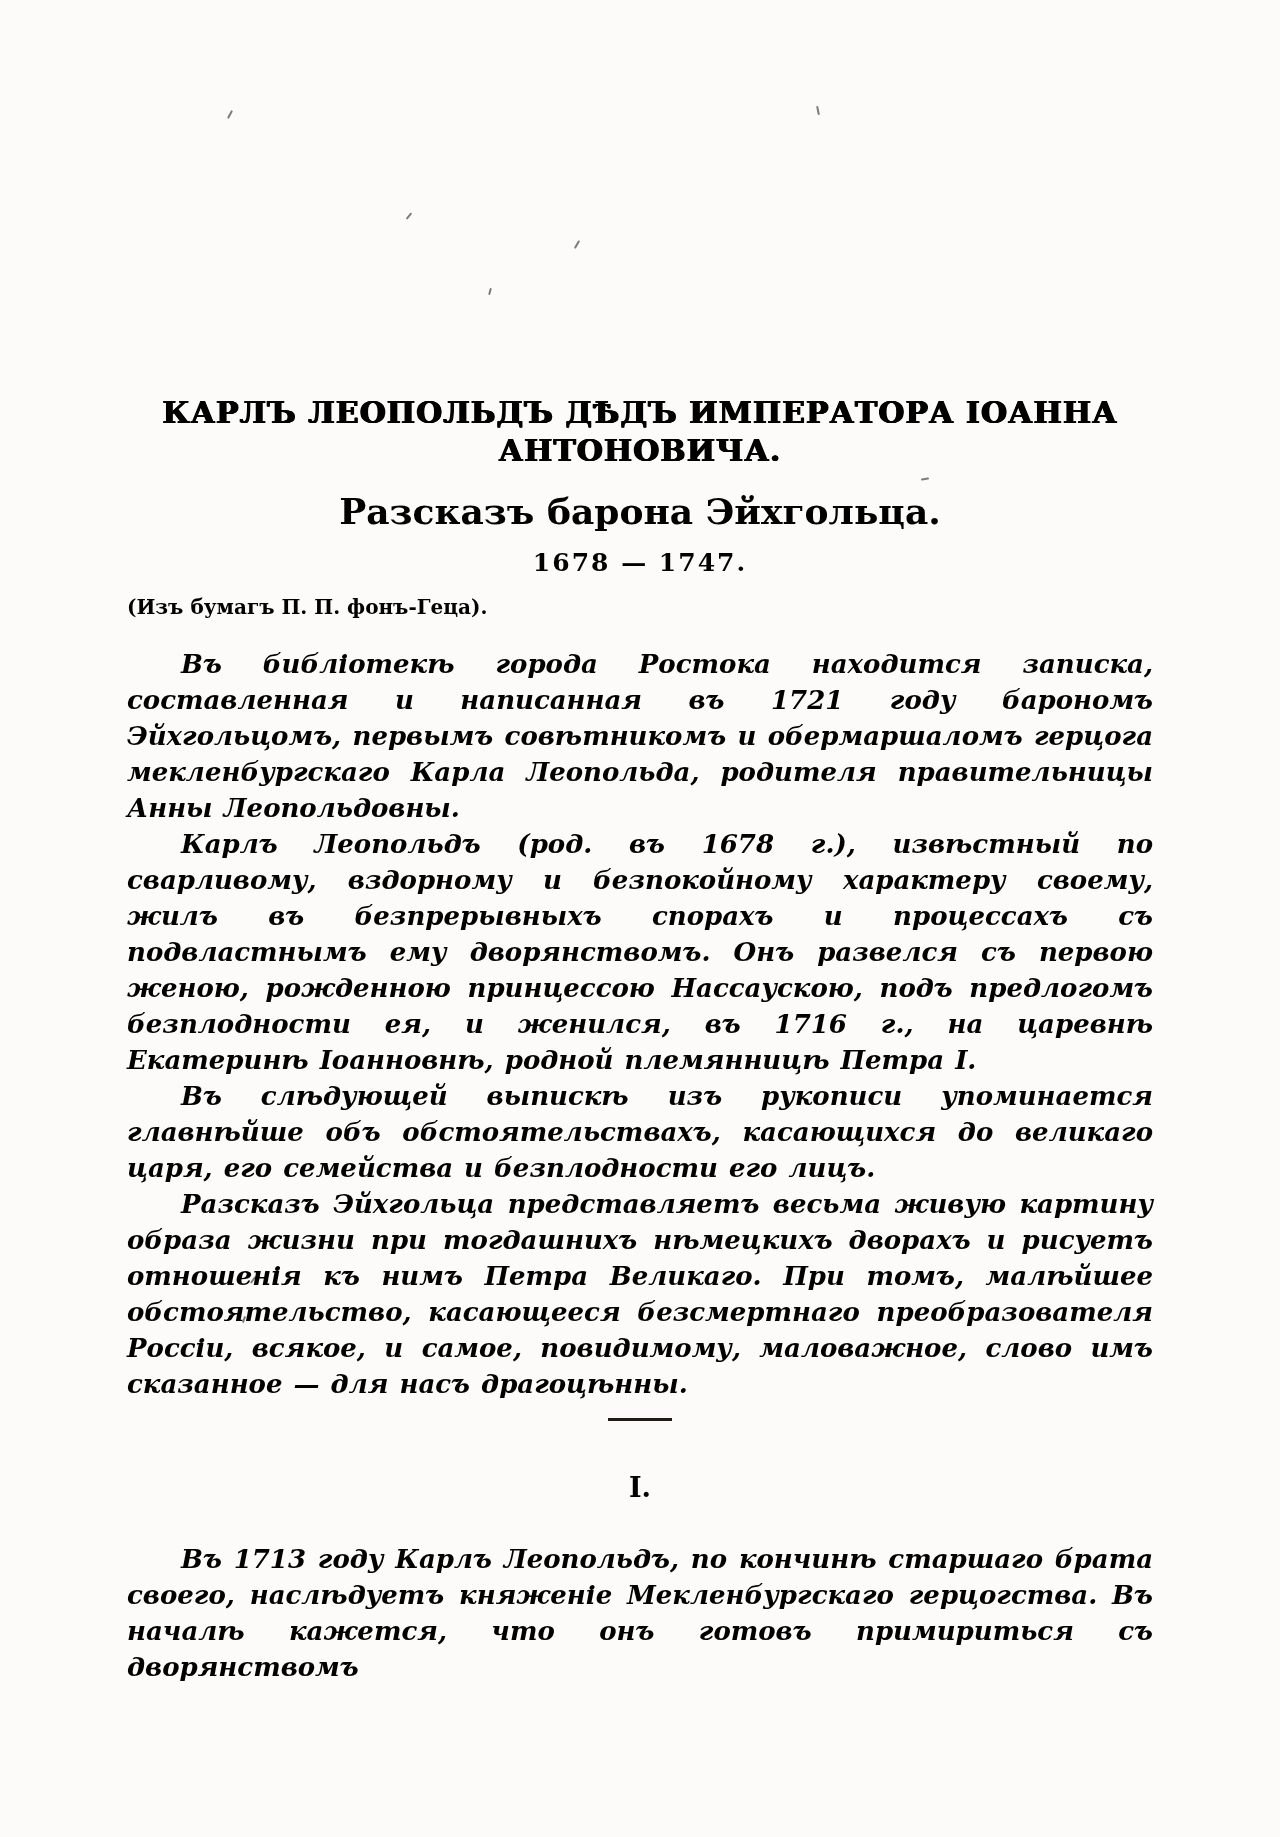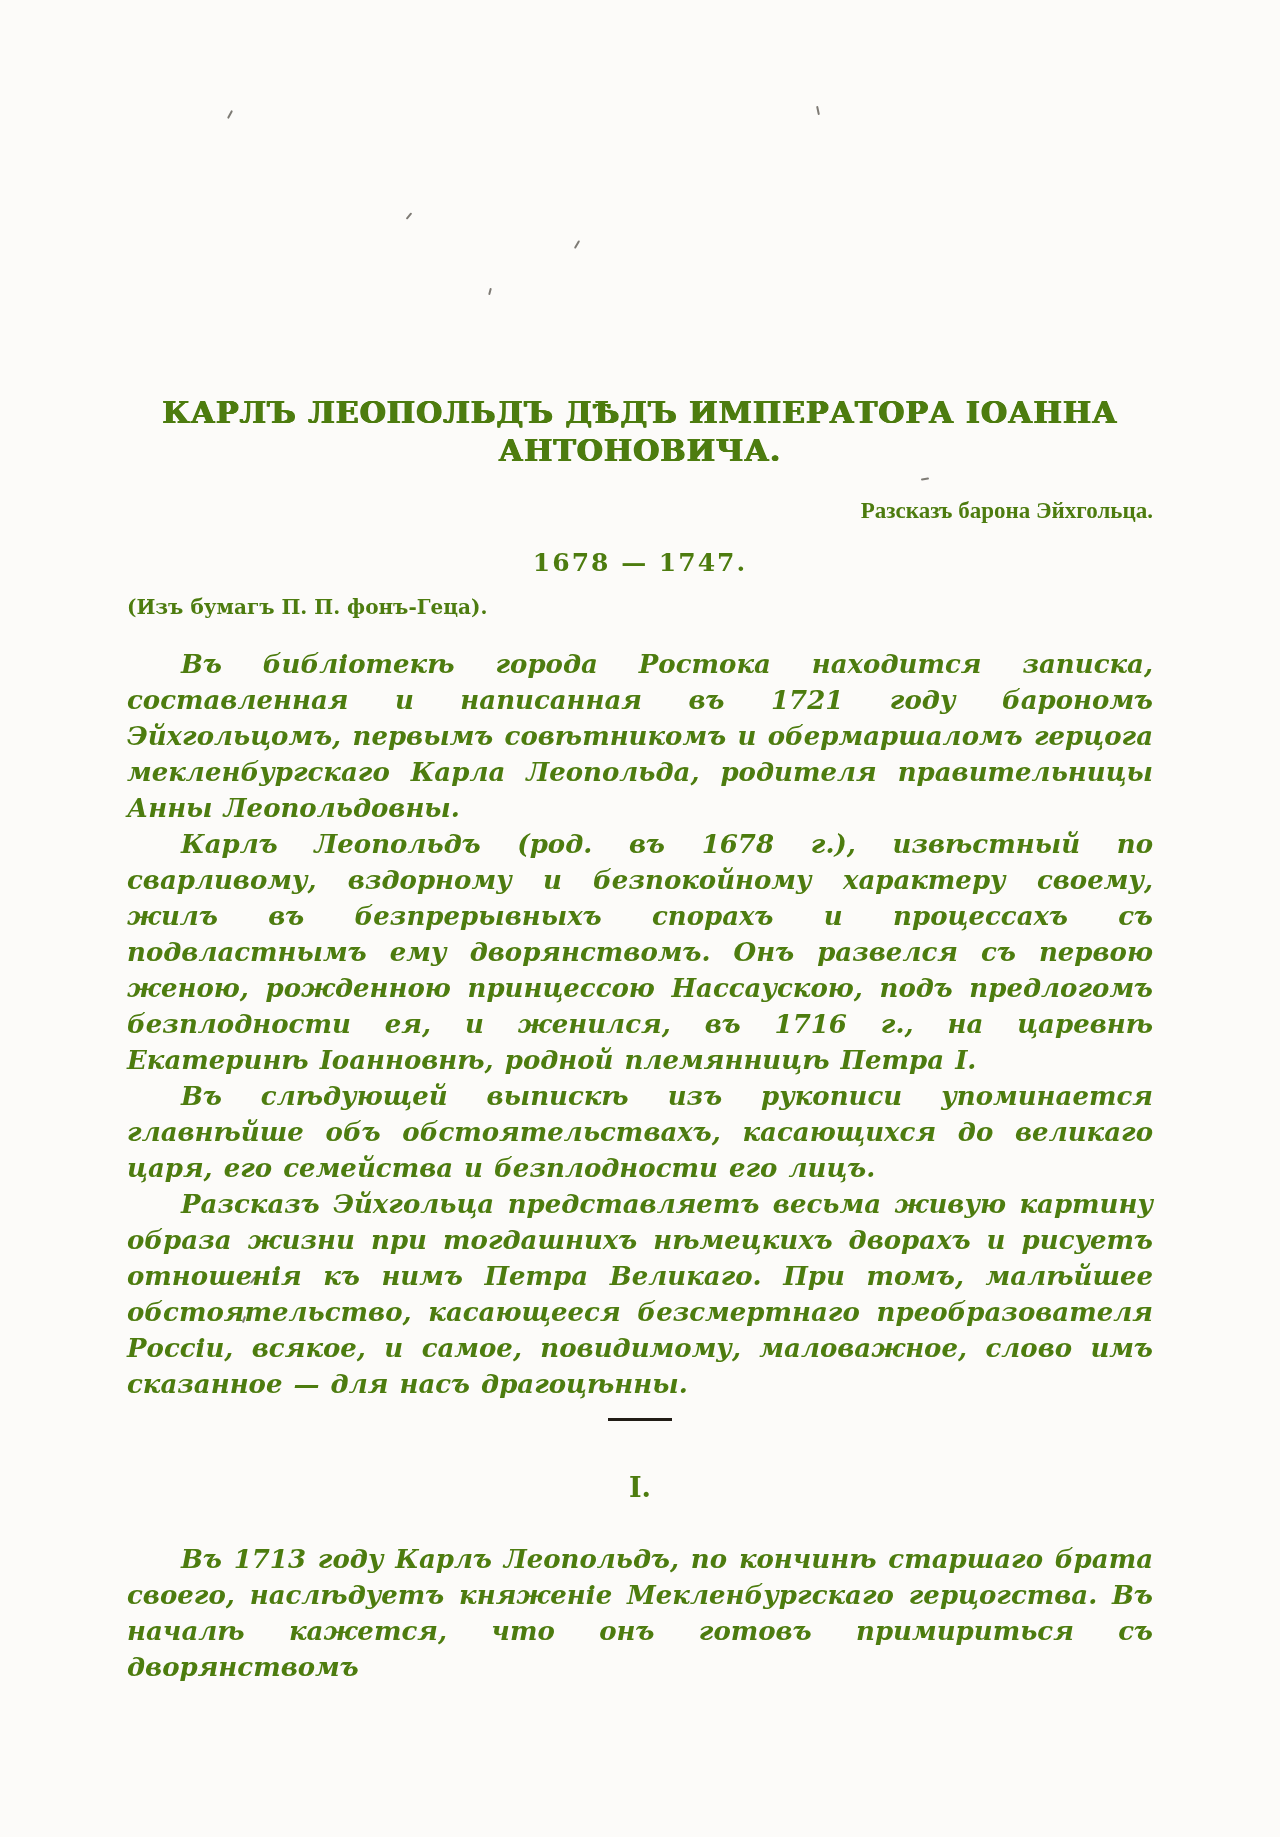--- a/index.html
+++ b/index.html
@@ -6,21 +6,21 @@
     margin: 0;
     padding: 0;
     background: #e8e6e2;
   }
   .page {
     position: relative;
     width: 1280px;
     height: 1837px;
     margin: 0 auto;
     background: #fcfbf9;
-    color: #4d7c0f;
+    color: #000000;
     font-family: "DejaVu Serif", "Liberation Serif", serif;
     overflow: hidden;
   }
   .content {
     position: absolute;
     left: 127px;
     top: 0;
     width: 1026px;
   }
   .title {
@@ -28,25 +28,24 @@
     font-size: 30px;
     line-height: 38px;
     font-weight: bold;
     text-align: center;
     letter-spacing: 1px;
     
     text-shadow: 0.7px 0 0 currentColor, -0.7px 0 0 currentColor, 0 0.4px 0 currentColor;
   }
   .subtitle {
     margin: 24px 0 0 0;
-    font-size: 23px;
+    font-size: 36px;
     line-height: 34px;
     font-weight: bold;
-    text-align: right;
-    font-family: Liberation Serif, serif;
+    text-align: center;
   }
   .dates {
     margin: 20px 0 0 0;
     font-size: 25px;
     line-height: 30px;
     font-weight: bold;
     text-align: center;
     letter-spacing: 2px;
   }
   .source-note {

